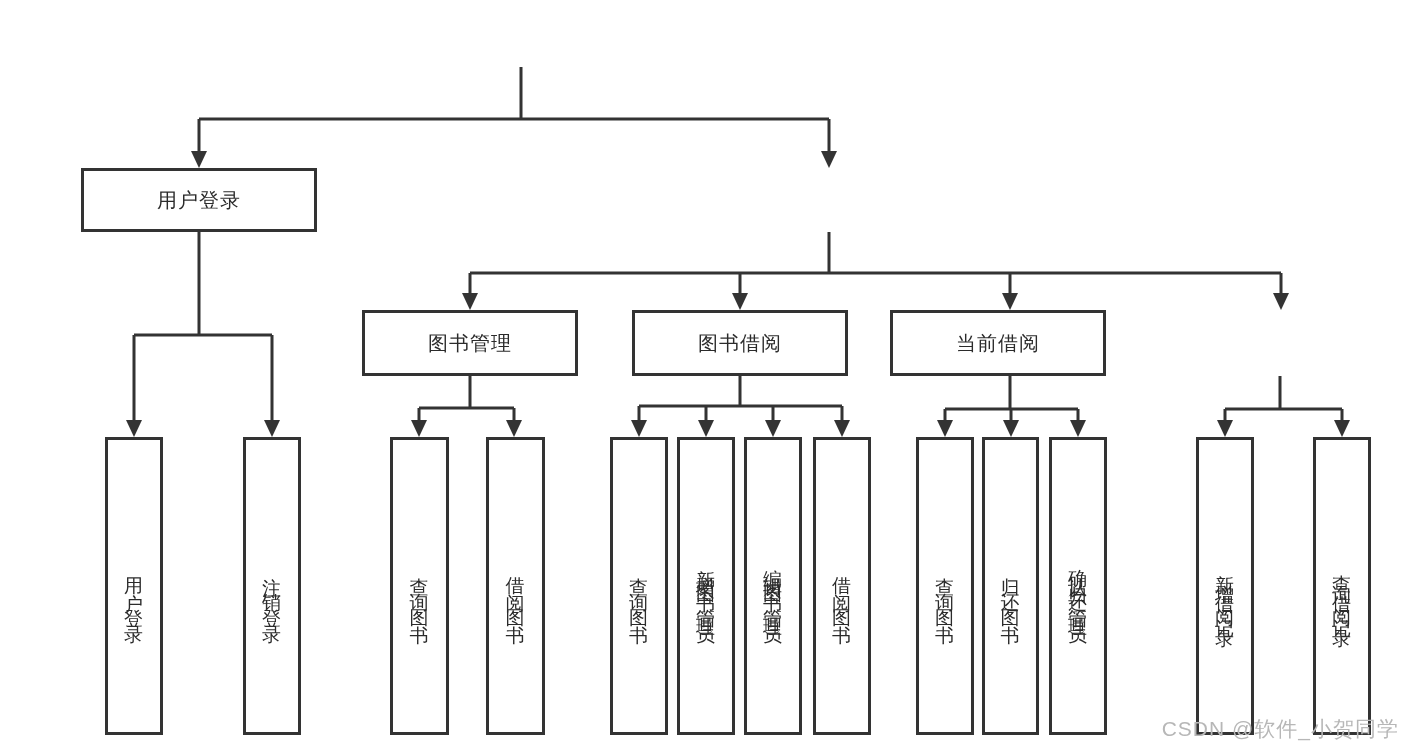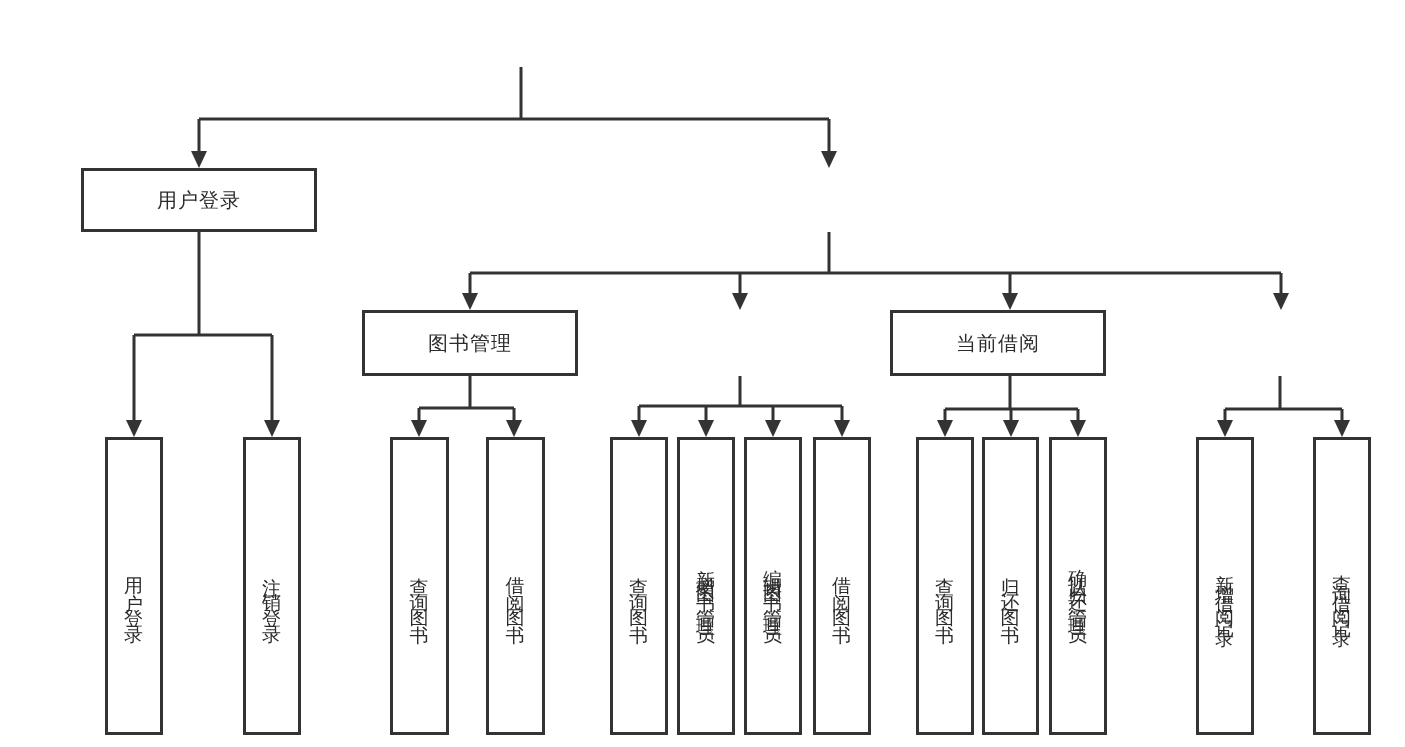--- a/index.html
+++ b/index.html
@@ -91,20 +91,23 @@
   </svg>
 
 
   <div class="box" style="left:81px;top:168px;width:236px;height:64px">
     <span class="hlabel">用户登录</span>
   </div>
 
   <div class="box" style="left:362px;top:310px;width:216px;height:66px">
     <span class="hlabel">图书管理</span>
   </div>
+  <div class="box" style="left:632px;top:310px;width:216px;height:66px">
+    <span class="hlabel">图书借阅</span>
+  </div>
   <div class="box" style="left:890px;top:310px;width:216px;height:66px">
     <span class="hlabel">当前借阅</span>
   </div>
 
   <div class="box" style="left:105px;top:437px;width:58px;height:298px">
     <span class="vlabel vs4">用户登录</span>
   </div>
   <div class="box" style="left:243px;top:437px;width:58px;height:298px">
     <span class="vlabel vs4">注销登录</span>
   </div>
@@ -139,14 +142,15 @@
     <span class="vlabel vs9">确认归还（管理员）</span>
   </div>
 
   <div class="box" style="left:1196px;top:437px;width:58px;height:298px">
     <span class="vlabel vs6">新增借阅记录</span>
   </div>
   <div class="box" style="left:1313px;top:437px;width:58px;height:298px">
     <span class="vlabel vs6">查询借阅记录</span>
   </div>
 
+  <div class="watermark">CSDN @软件_小贺同学</div>
 
 </div>
 
 </body></html>

